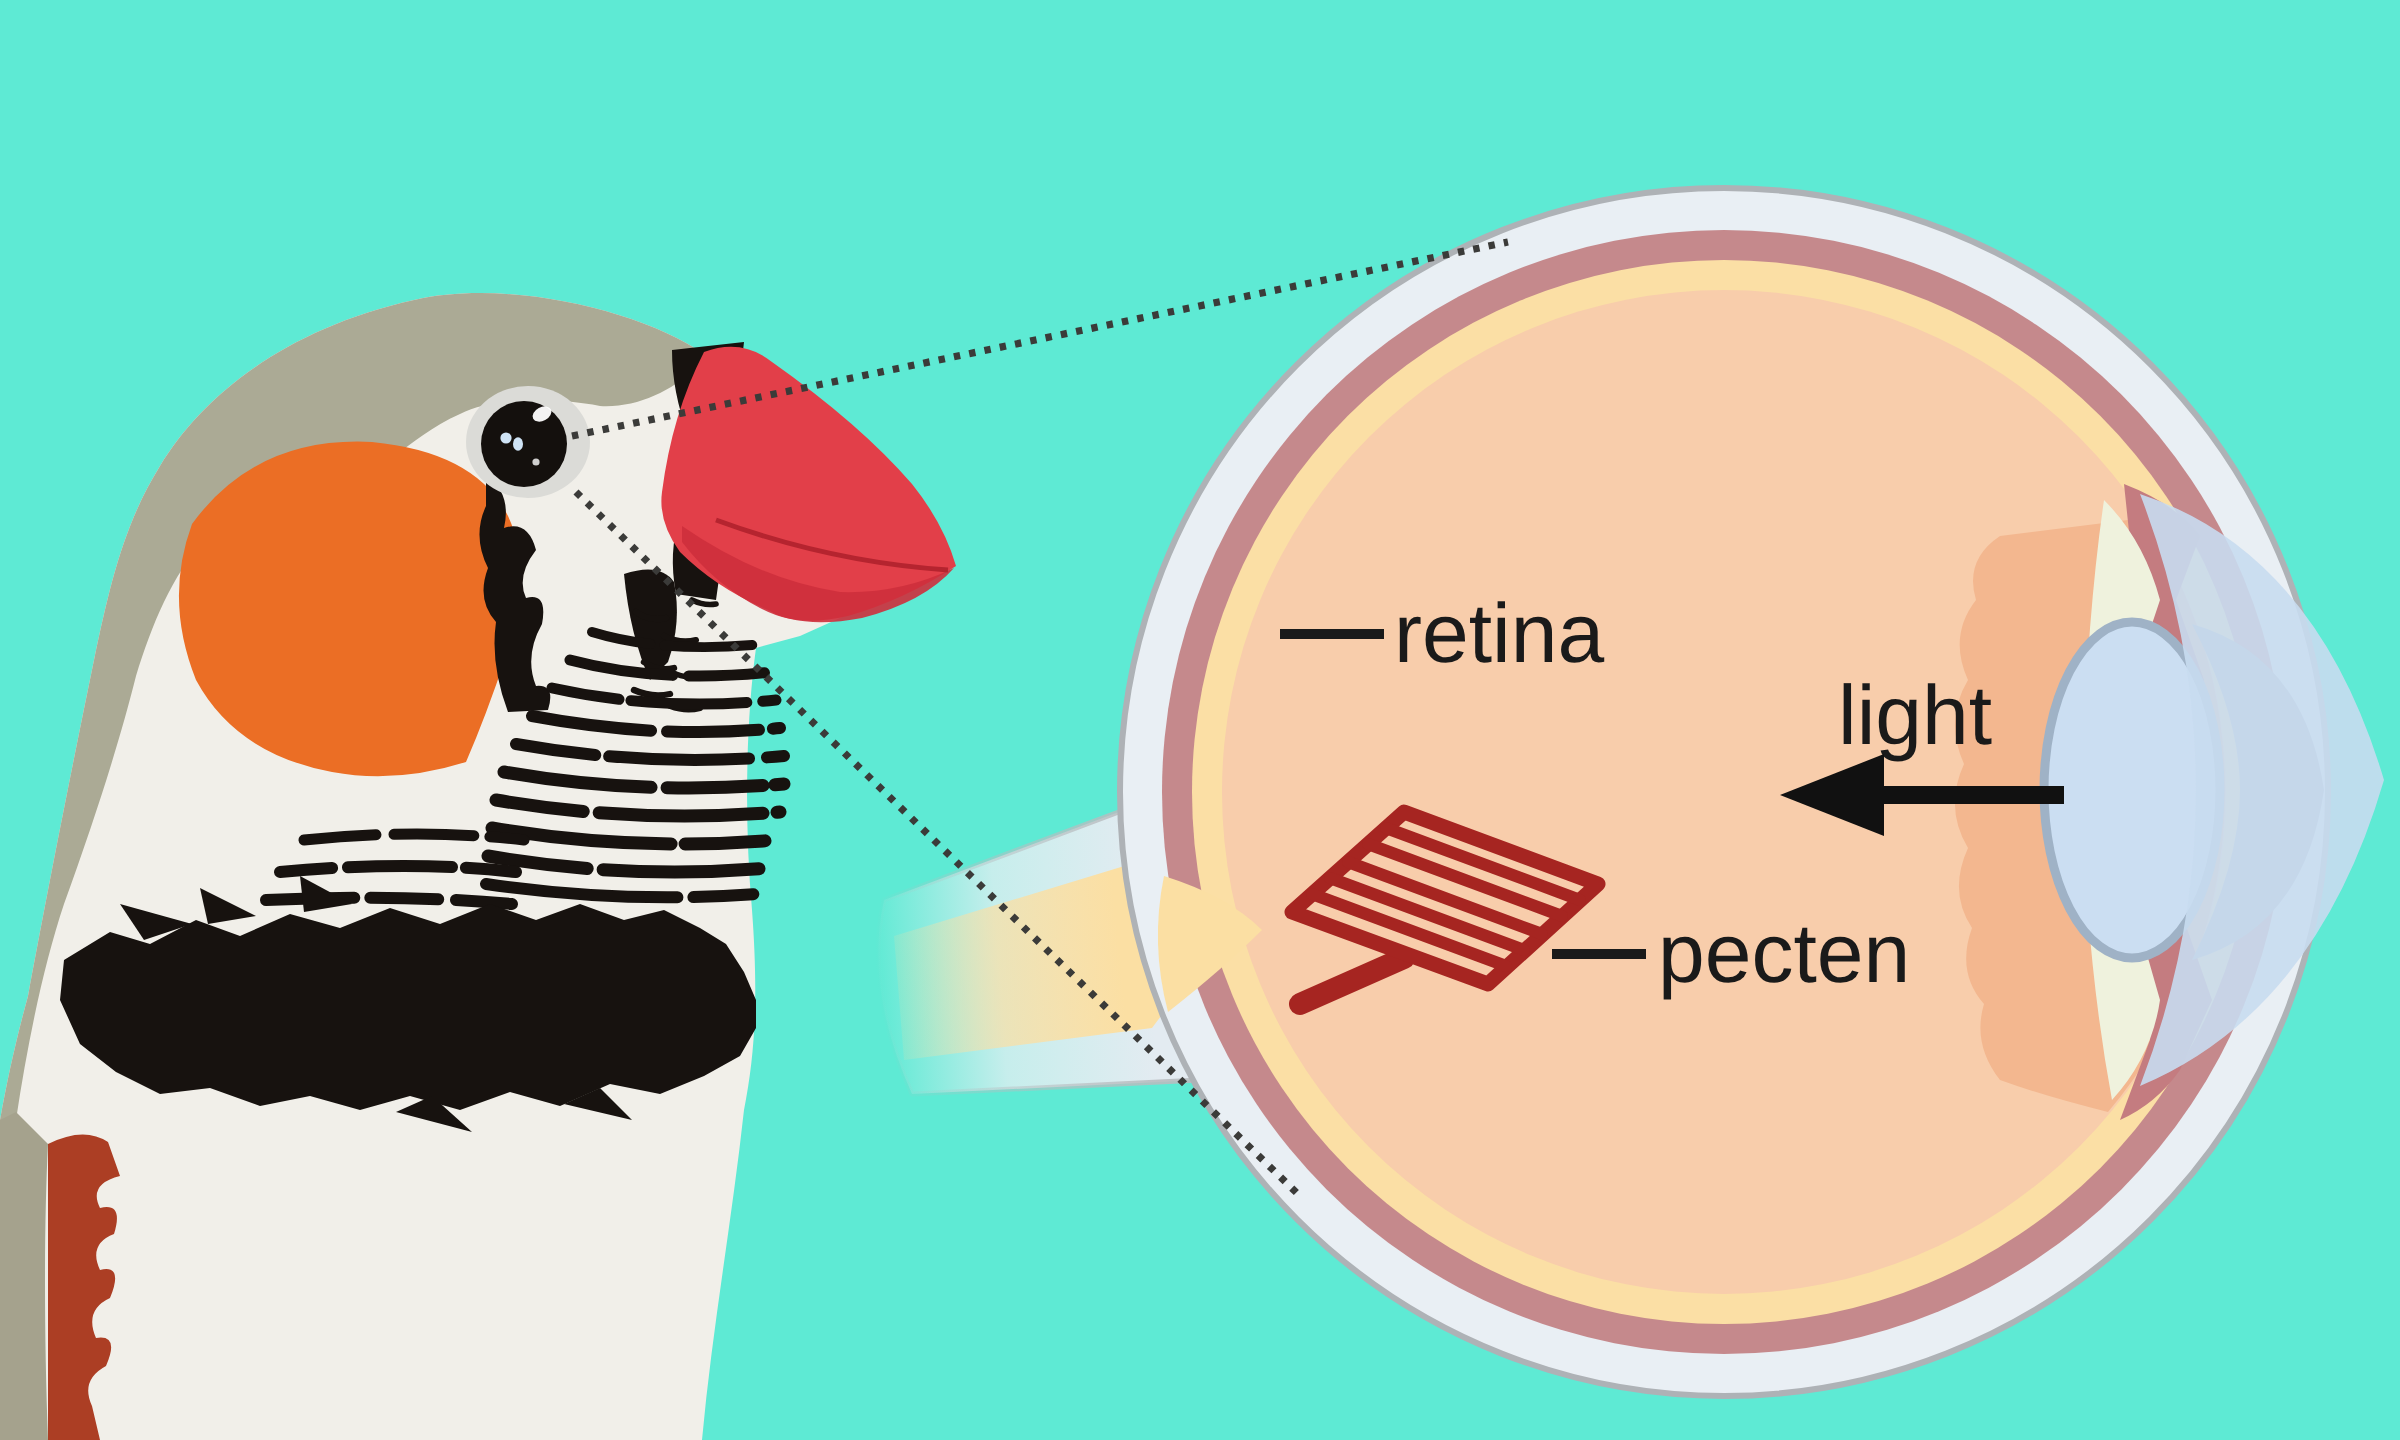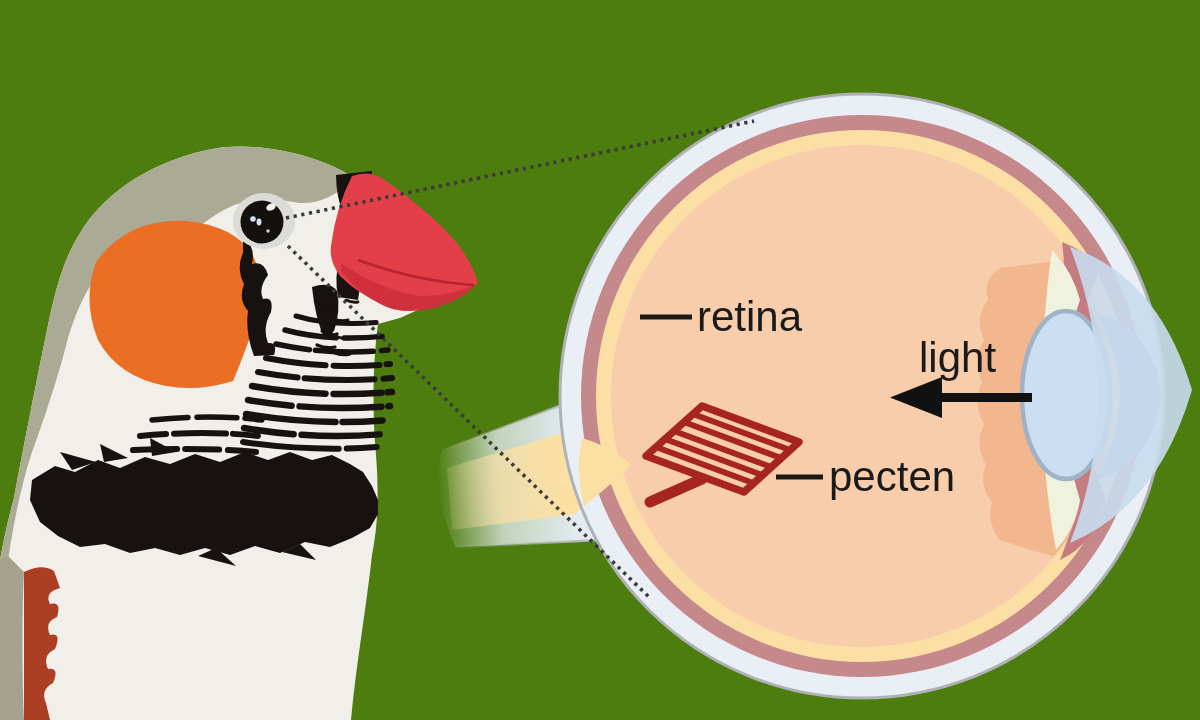--- a/index.html
+++ b/index.html
@@ -1,16 +1,16 @@
 <!DOCTYPE html>
 <html><head>
 <meta charset="utf-8">
 <style>
   html,body{margin:0;padding:0;background:#ffffff;}
-  .stage{position:relative;width:1200px;height:720px;background:#4d7c0f;overflow:hidden;
+  .stage{position:relative;width:1200px;height:720px;background:#5eead4;overflow:hidden;
          font-family:"Liberation Sans",sans-serif;}
   svg{display:block;}
   text{font-family:"Liberation Sans",sans-serif;fill:#1a1a1a;}
 </style>
 </head>
 <body>
 
 <div class="stage">
 <svg width="1200" height="720" viewBox="0 0 1200 720">
   <defs>

